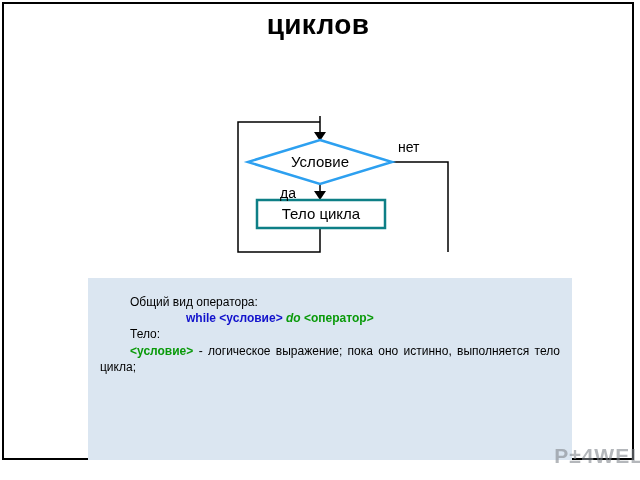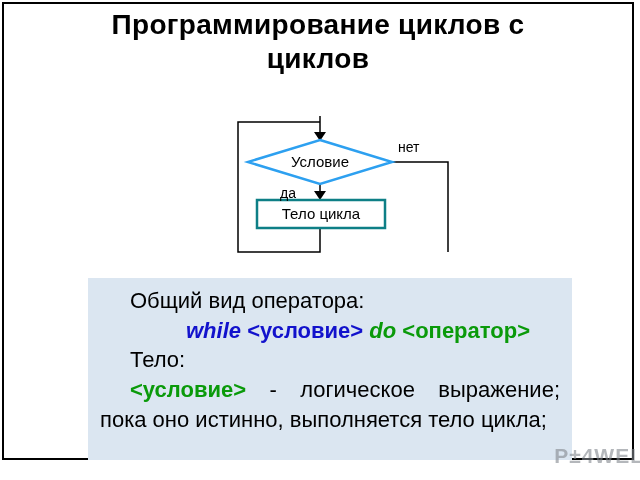--- a/index.html
+++ b/index.html
@@ -20,44 +20,43 @@
   .flow{position:absolute;left:0;top:108px;width:640px;height:160px;}
   .flow text{font-family:"Liberation Sans",sans-serif;fill:#000;}
   .flow .lbl{font-size:15px;}
   .flow .branch{font-size:14px;}
   .flow .wire{stroke:#000;stroke-width:1.5;fill:none;}
   .flow .diamond{fill:#fff;stroke:var(--diamond-stroke);stroke-width:2.5;}
   .flow .procbox{fill:#fff;stroke:var(--rect-stroke);stroke-width:2.5;}
   .opbox{
     position:absolute;left:88px;top:278px;width:484px;height:182px;
     background:var(--box-bg);box-sizing:border-box;
-    padding:8px 12px 6px 12px;font-size:22px;line-height:1.35;color:#000;
+    padding:16px 12px 6px 12px;font-size:12px;line-height:1.35;color:#000;
   }
   .opbox p{margin:0;}
   .indent{text-indent:30px;}
   .syntax{padding-left:86px;font-weight:bold;}
   .just{text-align:justify;}
-  .kw-blue{color:var(--kw-blue);font-weight:bold;font-style:italic;}
+  .kw-blue{color:var(--kw-blue);font-weight:bold;}
   .term-blue{color:var(--kw-blue);font-weight:bold;}
   .kw-green{color:var(--kw-green);font-weight:bold;font-style:italic;}
   .term-green{color:var(--kw-green);font-weight:bold;}
   .watermark{
     position:absolute;right:-4px;bottom:12px;
     font-size:21px;font-weight:bold;color:rgba(130,135,142,.6);
     letter-spacing:1px;white-space:nowrap;
   }
 </style>
 </head>
 <body>
 
 <div class="stage">
   <div class="frame"></div>
 
   <div class="title">
-    <div>Программирование циклов с</div>
     <div>циклов</div>
   </div>
 
   <svg class="flow" viewBox="0 0 640 160">
 
     <path class="wire" d="M320,8 V24"></path>
 
     <path class="wire" d="M320,120 V144 H238 V14 H320"></path>
 
     <path class="wire" d="M392,54 H448 V144"></path>

